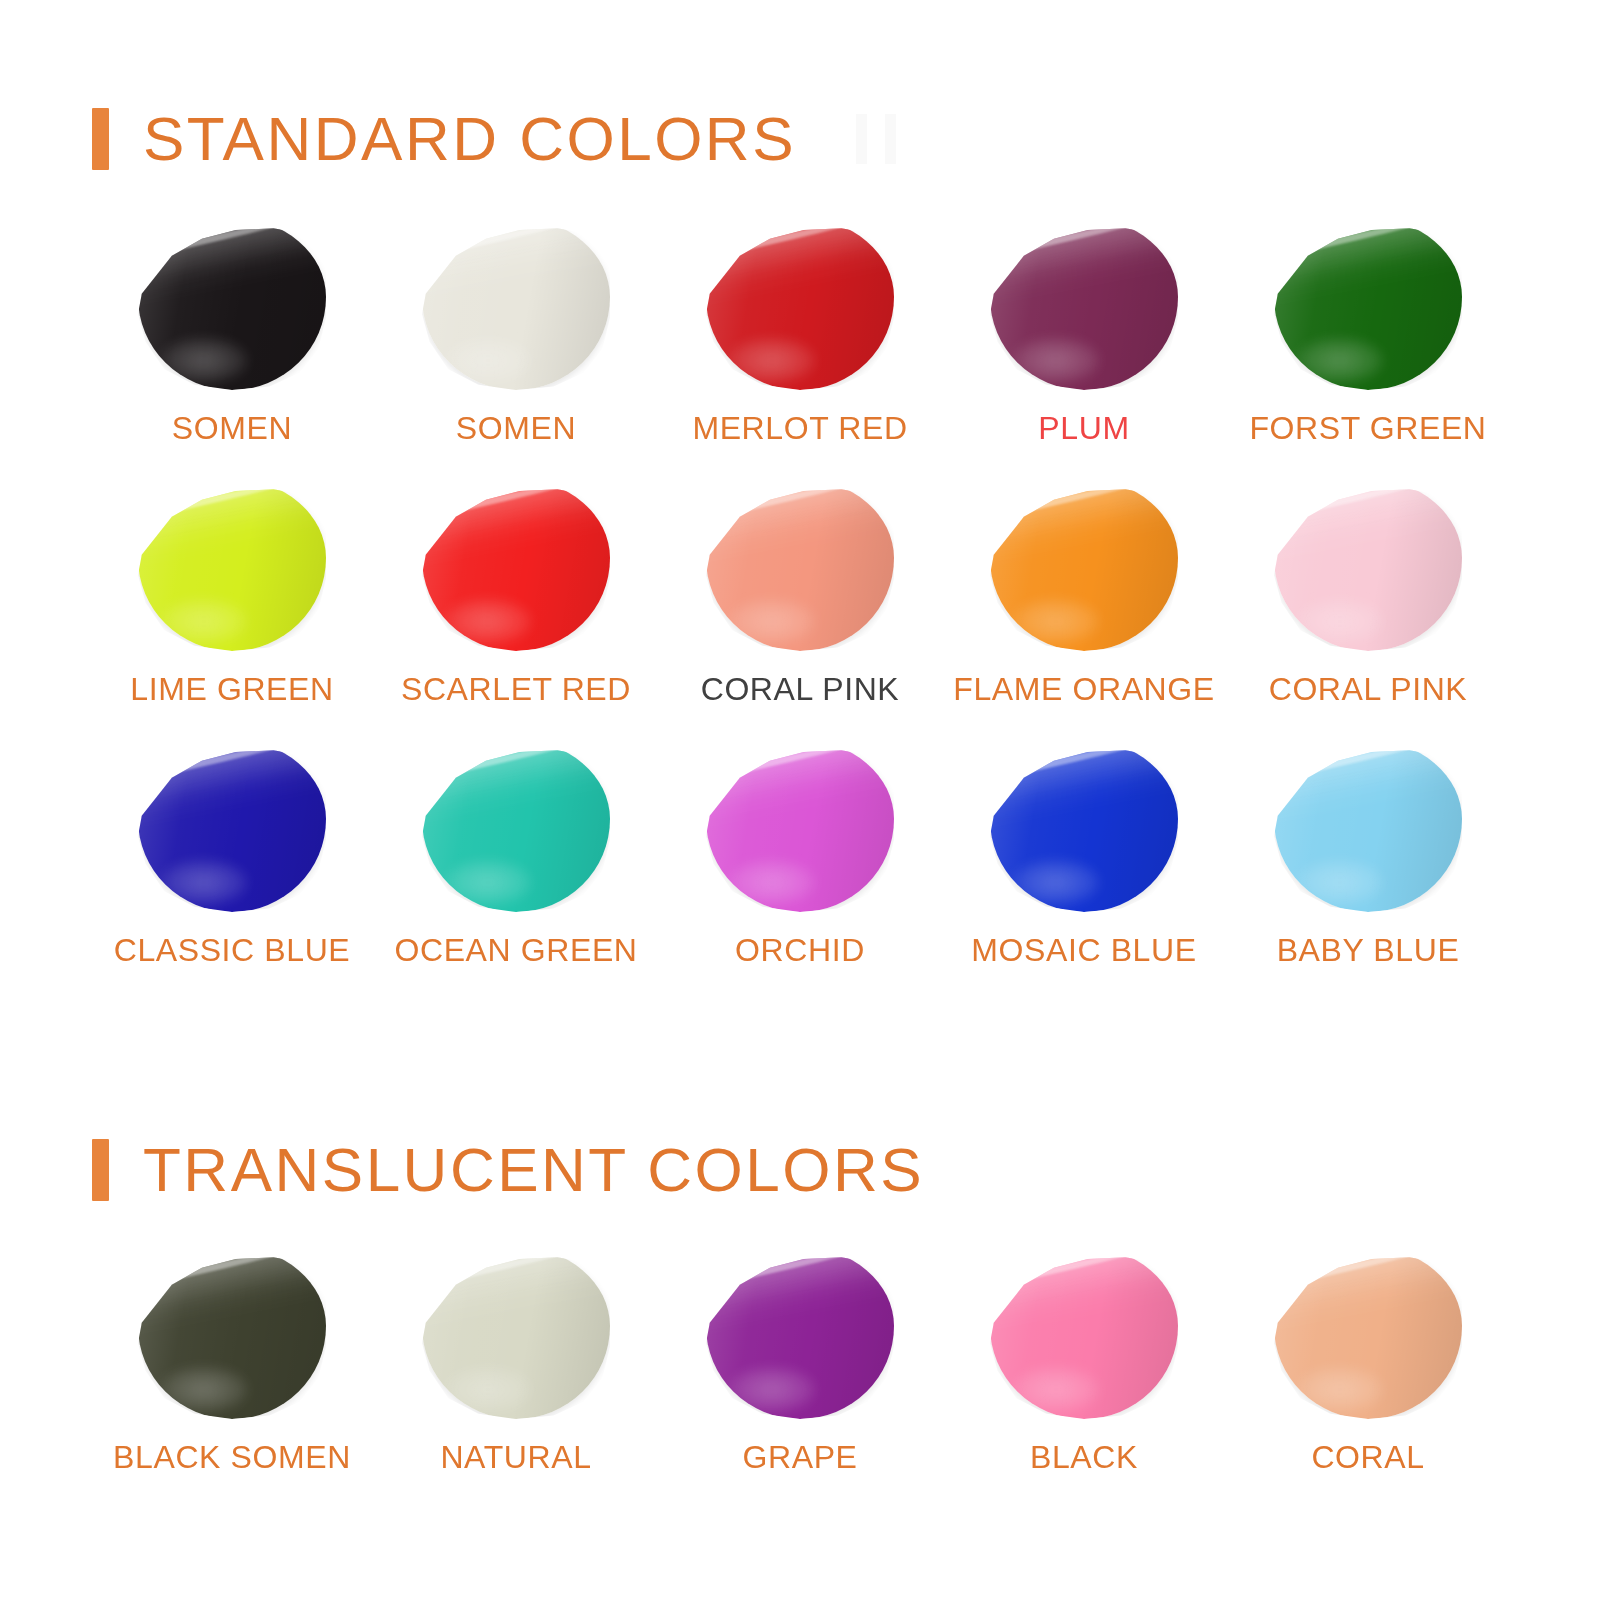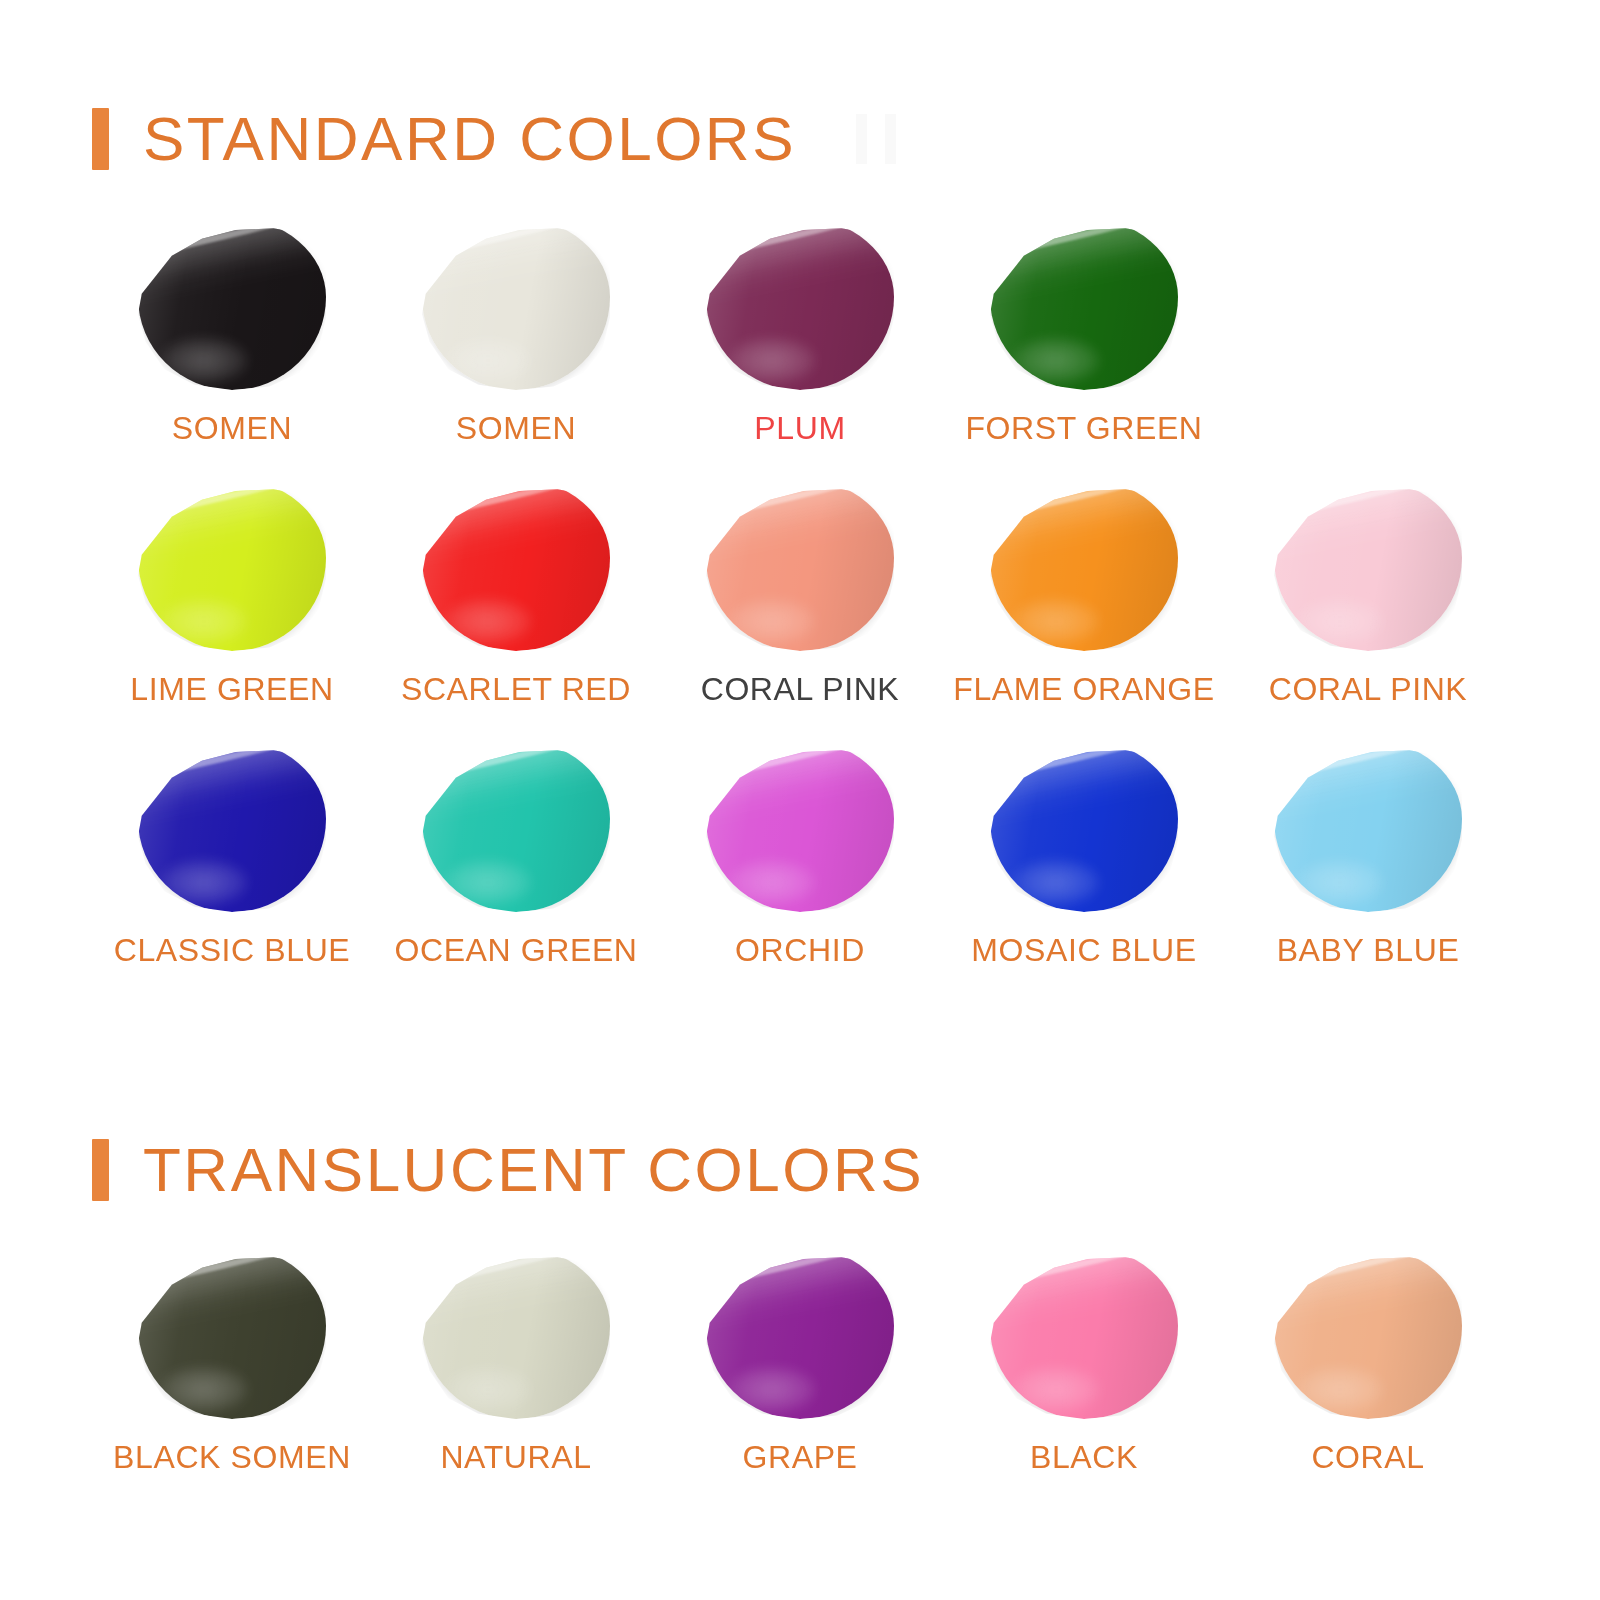--- a/index.html
+++ b/index.html
@@ -222,20 +222,36 @@
                 <i class="s1"></i>
                 <i class="s2"></i>
                 <i class="s3"></i>
               </div>
             <div class="bounce"></div>
           </div>
         </div>
         <div class="label" style="color: rgb(224, 119, 46);">SOMEN</div>
       </div>
 
+      <div class="cell">
+        <div class="swatch-wrap">
+          <div class="swatch">
+            <div class="base" style="background:#cf1a1f"></div>
+            <div class="shade"></div>
+            <div class="sheen"></div>
+            <div class="streaks">
+                <i class="s1"></i>
+                <i class="s2"></i>
+                <i class="s3"></i>
+              </div>
+            <div class="bounce"></div>
+          </div>
+        </div>
+        <div class="label" style="color: rgb(224, 119, 46);">MERLOT RED</div>
+      </div>
 
       <div class="cell">
         <div class="swatch-wrap">
           <div class="curl"></div>
           <div class="swatch">
             <div class="base" style="background:#7c2a55"></div>
             <div class="shade"></div>
             <div class="sheen"></div>
             <div class="streaks">
                 <i class="s1"></i>

